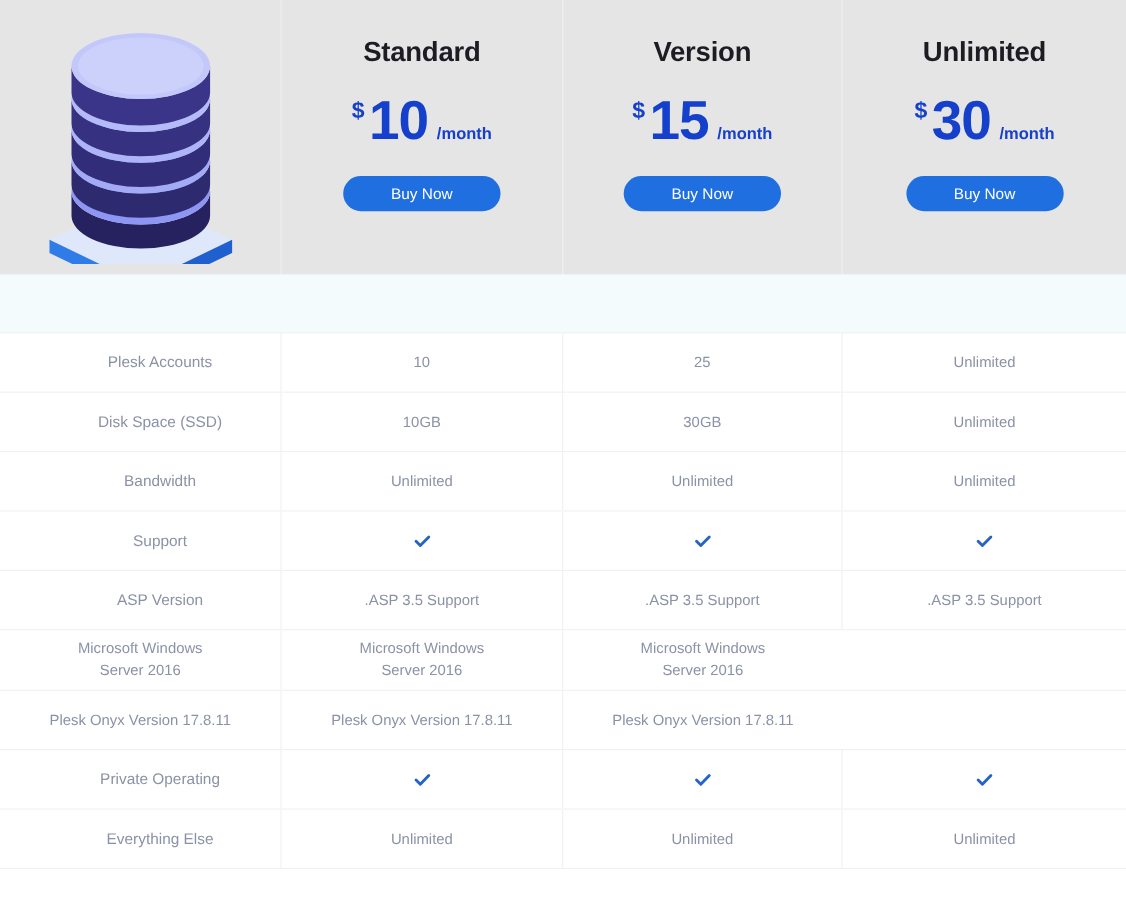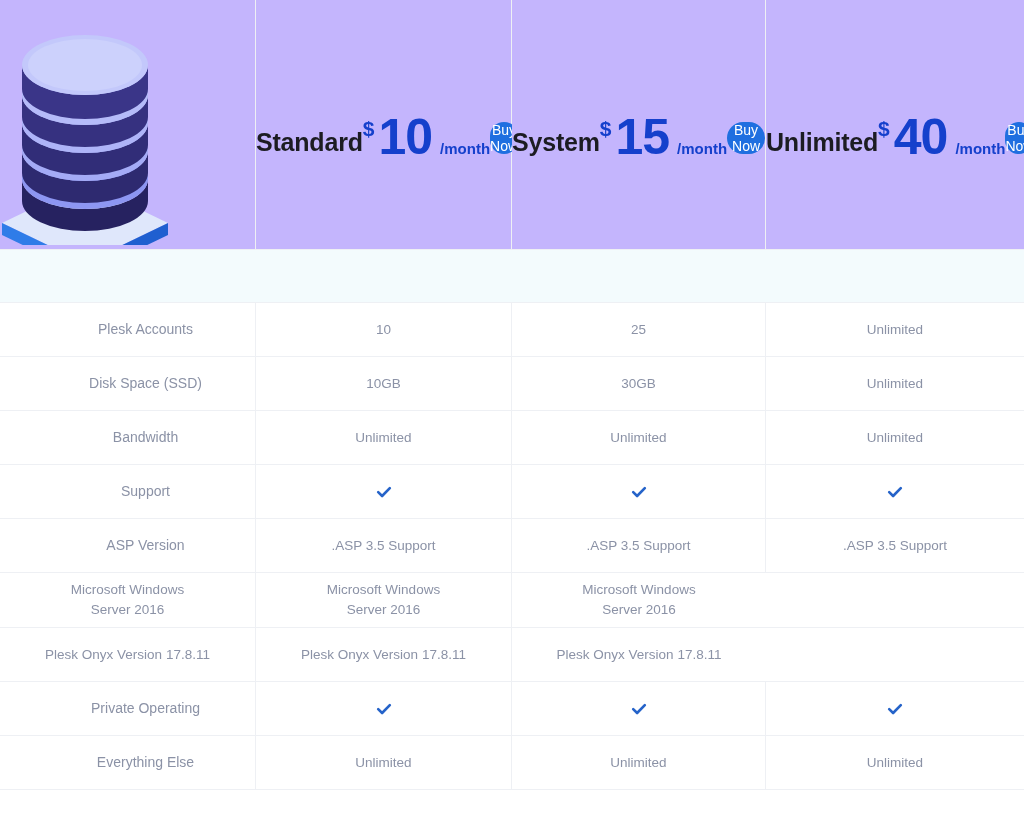--- a/index.html
+++ b/index.html
@@ -29,24 +29,24 @@
   }
 
   
   .header-row {
     height: 249px;
   }
 
   .header-cell {
     position: relative;
     display: flex;
-    flex-direction: row;
+    flex-direction: column;
     align-items: center;
     border-right: 1px solid #eef0f4;
-    background: #c4b5fd;
+    background: #e5e5e5;
   }
   .header-cell:last-child { border-right: none; }
 
   .brand-cell {
     justify-content: flex-start;
     padding-top: 18px;
   }
 
   
   .db-icon {
@@ -206,34 +206,34 @@
       <div class="plan-title">Standard</div>
       <div class="price-line">
         <span class="currency">$</span>
         <span class="amount">10</span>
         <span class="period">/month</span>
       </div>
       <button class="buy-button">Buy Now</button>
     </div>
 
     <div class="header-cell">
-      <div class="plan-title">System</div>
+      <div class="plan-title">Version</div>
       <div class="price-line">
         <span class="currency">$</span>
         <span class="amount">15</span>
         <span class="period">/month</span>
       </div>
       <button class="buy-button">Buy Now</button>
     </div>
 
     <div class="header-cell">
       <div class="plan-title">Unlimited</div>
       <div class="price-line">
         <span class="currency">$</span>
-        <span class="amount">40</span>
+        <span class="amount">30</span>
         <span class="period">/month</span>
       </div>
       <button class="buy-button">Buy Now</button>
     </div>
   </div>
 
   <div class="band-row"></div>
 
   <div id="feature-rows">
       <div class="grid-row feature-row">

